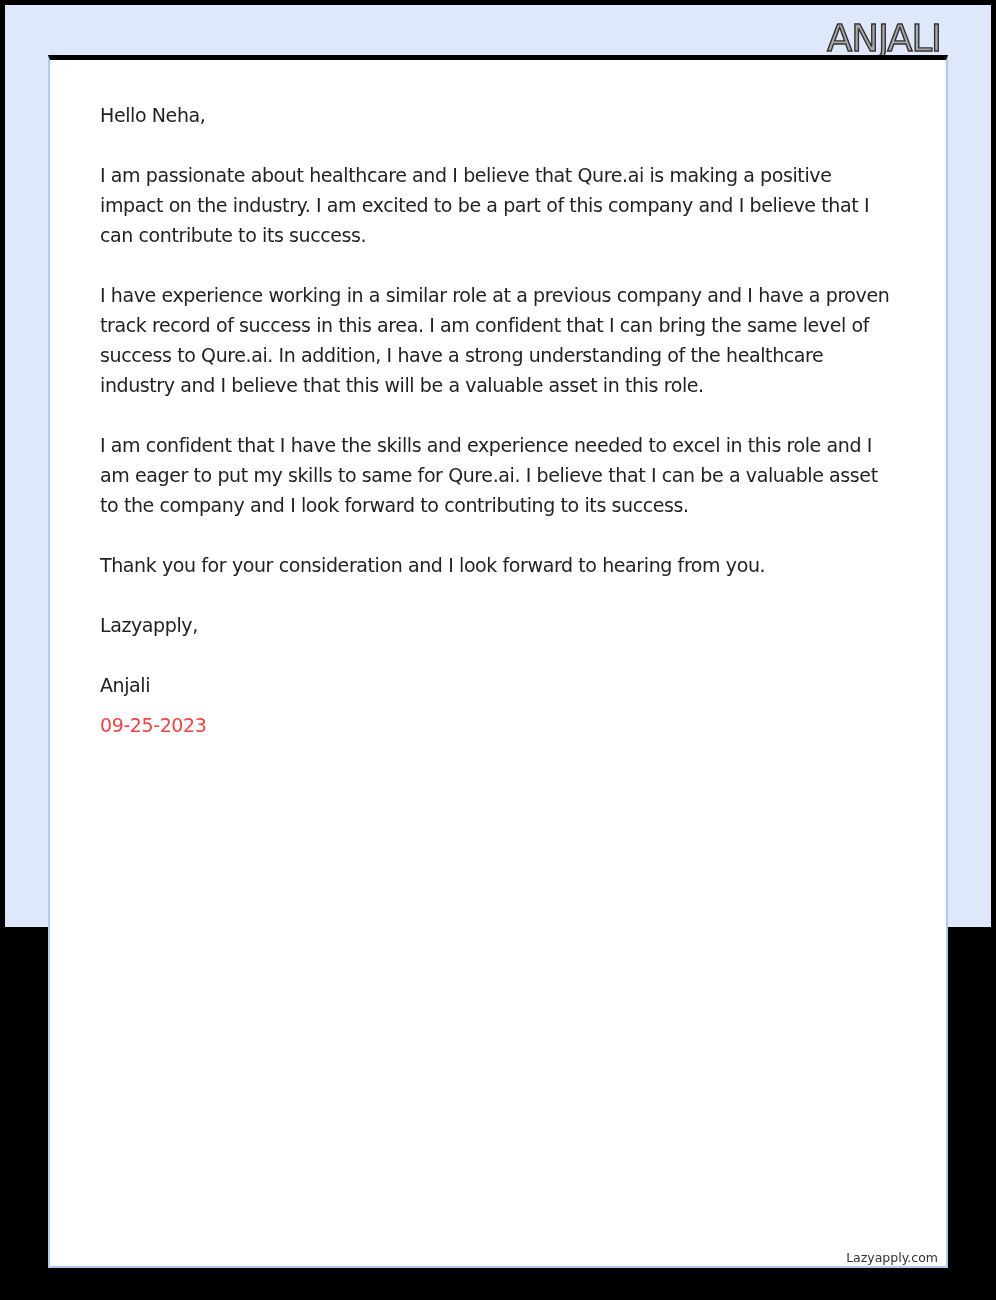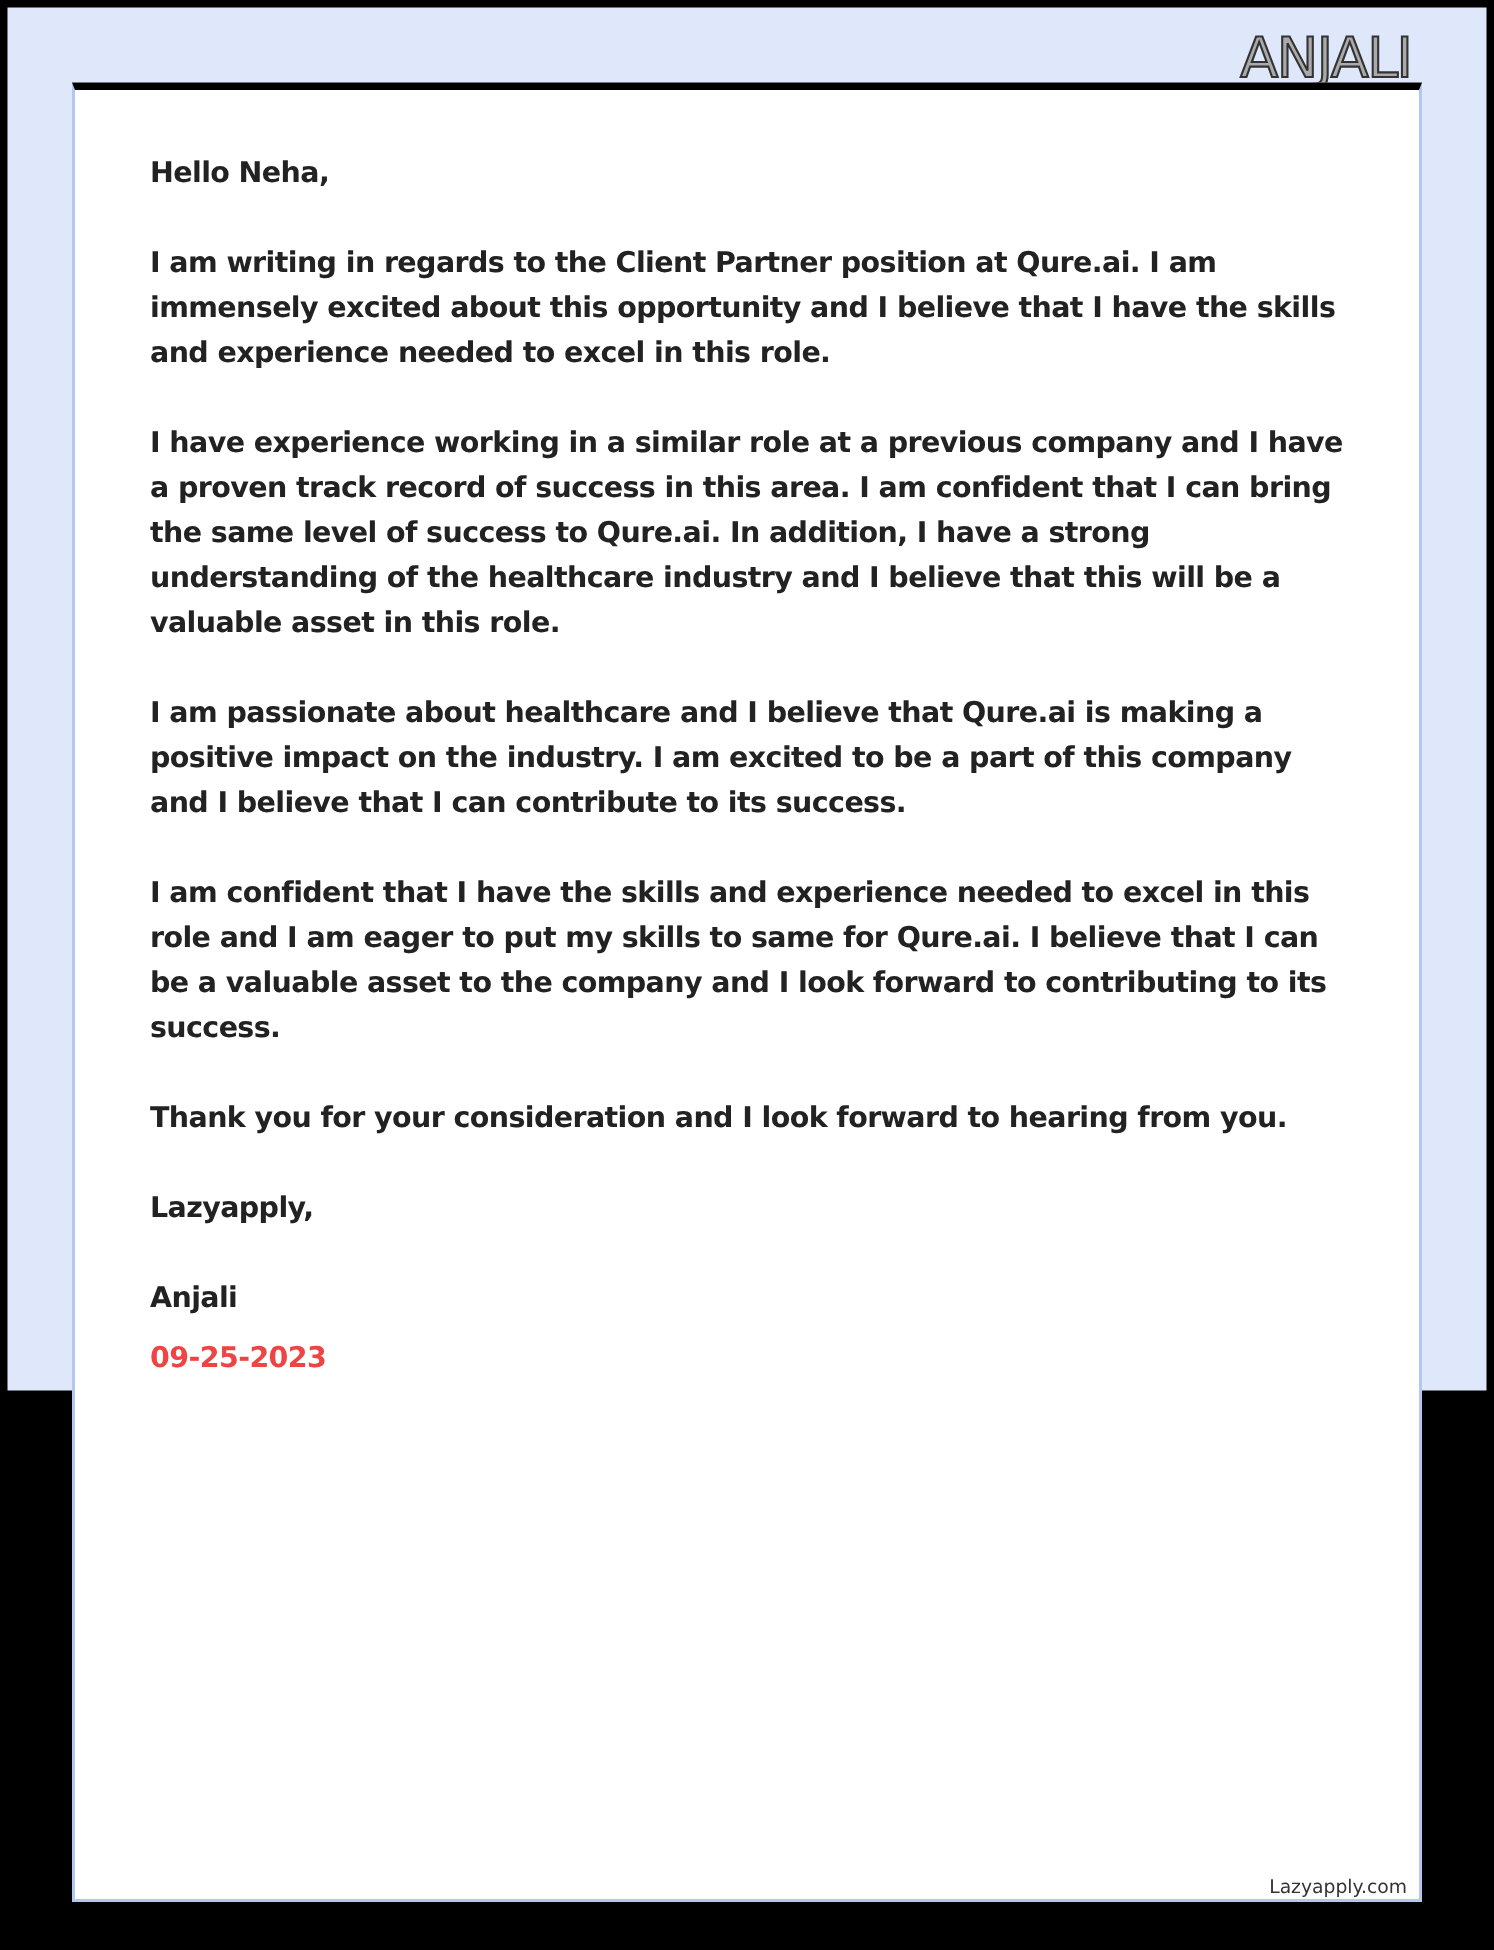--- a/index.html
+++ b/index.html
@@ -38,43 +38,42 @@
     border-bottom: 2px solid #b1c8f1;
   }
   .body {
     position: absolute;
     left: 50px; top: 40px;
     width: 800px;
     font-size: 19px;
     line-height: 30px;
     color: #222;
   }
-  .body p { margin: 0 0 30px 0; letter-spacing: -0.4px; font-weight: bold; }
+  .body p { margin: 0 0 30px 0; letter-spacing: -0.4px; }
   .body p.sig { margin-bottom: 10px; }
   .date { color: #ef4444; margin: 0; letter-spacing: 0; }
   .footer {
     position: absolute;
     right: 8px; bottom: 0px;
     font-size: 12.5px;
     color: #333;
     line-height: 16px;
     margin-top: 46px;
   }
 </style>
 </head>
 <body>
 
 <div class="frame">
   <div class="heading">ANJALI</div>
   <div class="card">
     <div class="body">
       <p>Hello Neha,</p>
-      <p>I am writing in regards to the Client Partner position at Qure.ai. I am immensely excited about this opportunity and I believe that I have the skills and experience needed to excel in this role.</p>
+      <p>I am passionate about healthcare and I believe that Qure.ai is making a positive impact on the industry. I am excited to be a part of this company and I believe that I can contribute to its success.</p>
       <p>I have experience working in a similar role at a previous company and I have a proven track record of success in this area. I am confident that I can bring the same level of success to Qure.ai. In addition, I have a strong understanding of the healthcare industry and I believe that this will be a valuable asset in this role.</p>
-      <p>I am passionate about healthcare and I believe that Qure.ai is making a positive impact on the industry. I am excited to be a part of this company and I believe that I can contribute to its success.</p>
       <p>I am confident that I have the skills and experience needed to excel in this role and I am eager to put my skills to same for Qure.ai. I believe that I can be a valuable asset to the company and I look forward to contributing to its success.</p>
       <p>Thank you for your consideration and I look forward to hearing from you.</p>
       <p>Lazyapply,</p>
       <p class="sig">Anjali</p>
       <p class="date">09-25-2023</p>
     </div>
     <div class="footer">Lazyapply.com</div>
   </div>
 </div>
 

